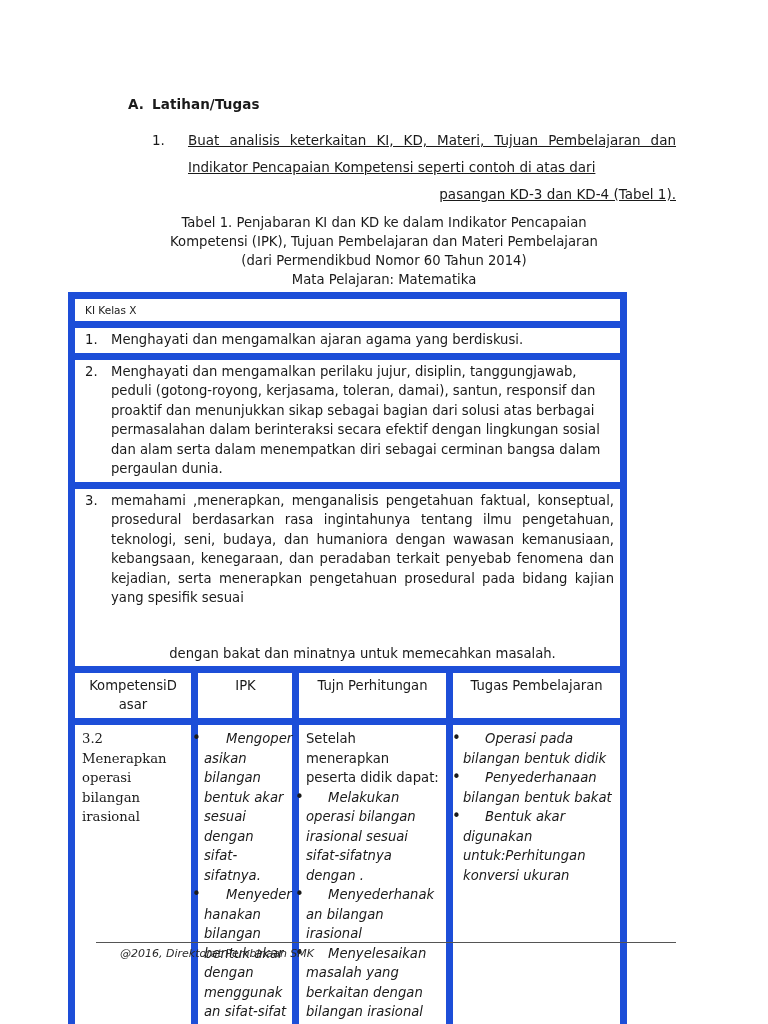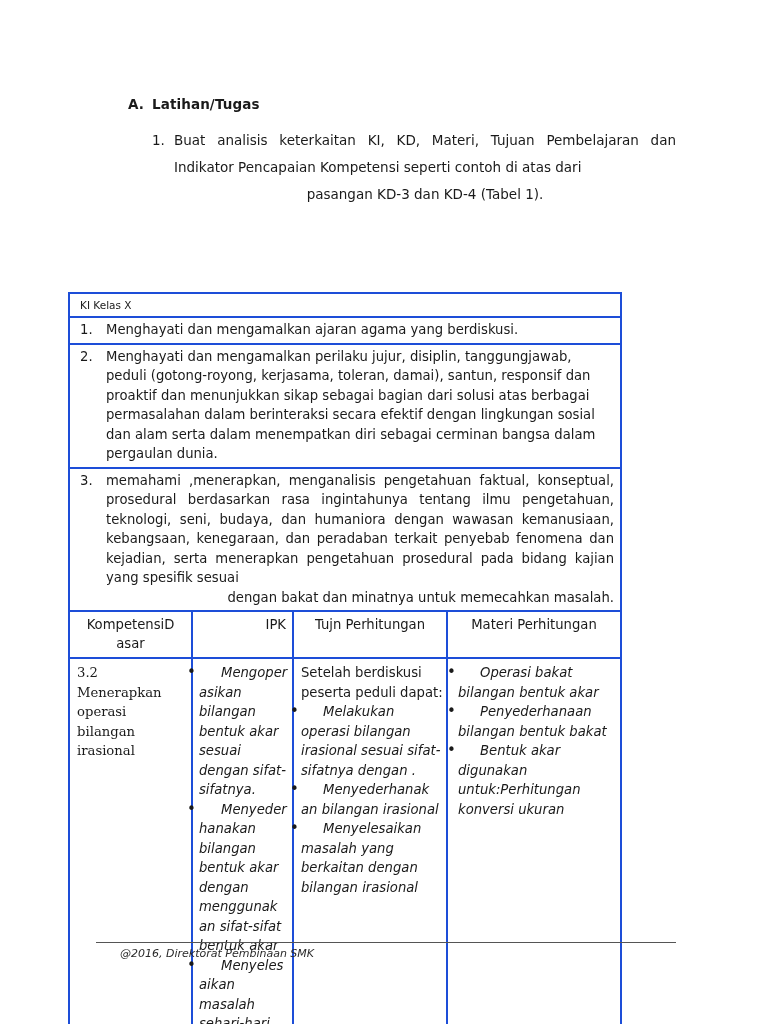--- a/index.html
+++ b/index.html
@@ -43,25 +43,26 @@
     font-size: 13.5px;
     line-height: 27px;
   }
   .task-num {
     position: absolute;
     left: 0;
     top: 0;
     width: 22px;
   }
   .task-text {
-    margin-left: 22px;
+    margin-left: 36px;
     text-align: justify;
     text-justify: inter-word;
-  }
-  .task-text > span.lastline { display: block; text-align: center; }
+    text-decoration: underline;
+  }
+  .task-text > span.lastline { display: block; text-align: right; }
 
   
   .caption {
     position: absolute;
     left: 120px;
     top: 213px;
     width: 528px;
     text-align: center;
     font-size: 13.2px;
     line-height: 19px;
@@ -79,21 +80,21 @@
   
   .tbl {
     position: absolute;
     left: 68px;
     top: 292px;
     width: 552px;
     border-collapse: collapse;
     table-layout: fixed;
   }
   .tbl td {
-    border: 2px solid #1d4ed8;
+    border: 7px solid #1d4ed8;
     vertical-align: top;
     padding: 2px 6px 3px 6px;
     font-size: 13.2px;
     line-height: 19.5px;
   }
 
   td.ki-head {
     font-size: 10.5px;
     padding: 4px 8px 4px 10px;
     line-height: 14px;
@@ -101,31 +102,31 @@
   .ki-list {
     position: relative;
     padding-left: 30px;
   }
   .ki-list .n {
     position: absolute;
     left: 4px;
     top: 0;
   }
   .ki-just { text-align: justify; text-justify: inter-word; }
-  .ki-just .lastline { display: block; text-align: right; }
+  .ki-just .lastline { display: block; text-align: center; margin-top: 36px; }
 
   
   td.colhead {
     font-size: 13.2px;
     line-height: 19px;
     padding-top: 3px;
     padding-bottom: 4px;
   }
   td.colhead.center { text-align: center; }
-  td.colhead.left { text-align: right; padding-left: 7px; }
+  td.colhead.left { text-align: center; padding-left: 7px; }
 
   
   td.body-cell { padding: 4px 5px 5px 6px; height: 340px; }
 
   td.kd-cell {
     font-family: "DejaVu Serif", serif;
     font-size: 13.2px;
     line-height: 19.5px;
     padding-left: 7px;
   }
@@ -185,20 +186,26 @@
 
   <div class="section-heading">
     <span class="sec-letter">A.</span><span>Latihan/Tugas</span>
   </div>
 
   <div class="task-block">
     <span class="task-num">1.</span>
     <div class="task-text"><span>Buat analisis keterkaitan KI, KD, Materi, Tujuan Pembelajaran dan Indikator Pencapaian Kompetensi seperti contoh di atas dari</span> <span class="lastline">pasangan KD-3 dan KD-4 (Tabel 1).</span></div>
   </div>
 
+  <div class="caption">
+    <div>Tabel 1. Penjabaran KI dan KD ke dalam Indikator Pencapaian</div>
+    <div>Kompetensi (IPK), Tujuan Pembelajaran dan Materi Pembelajaran</div>
+    <div>(dari Permendikbud Nomor 60 Tahun 2014)</div>
+  </div>
+  <div class="caption-sub">Mata Pelajaran: Matematika</div>
 
   <table class="tbl">
     <colgroup>
       <col style="width:123px">
       <col style="width:101px">
       <col style="width:154px">
       <col style="width:174px">
     </colgroup>
     <tbody>
       <tr>
@@ -231,46 +238,46 @@
             <span>memahami ,menerapkan, menganalisis pengetahuan faktual, konseptual, prosedural berdasarkan rasa ingintahunya tentang ilmu pengetahuan, teknologi, seni, budaya, dan humaniora dengan wawasan kemanusiaan, kebangsaan, kenegaraan, dan peradaban terkait penyebab fenomena dan kejadian, serta menerapkan pengetahuan prosedural pada bidang kajian yang spesifik sesuai</span>
             <span class="lastline">dengan bakat dan minatnya untuk memecahkan masalah.</span>
           </div>
         </td>
       </tr>
 
       <tr>
         <td class="colhead center">KompetensiD asar</td>
         <td class="colhead left">IPK</td>
         <td class="colhead center">Tujn Perhitungan</td>
-        <td class="colhead center">Materi Perhitungan</td>
+        <td class="colhead center">Tugas Pembelajaran</td>
       </tr>
 
       <tr>
         <td class="body-cell kd-cell">3.2 Menerapkan operasi bilangan irasional</td>
 
         <td class="body-cell ipk-cell">
           <ul class="hang">
             <li>Mengoper asikan bilangan bentuk akar sesuai dengan sifat-sifatnya.</li>
             <li>Menyeder hanakan bilangan bentuk akar dengan menggunak an sifat-sifat bentuk akar</li>
             <li>Menyeles aikan masalah sehari-hari yang</li>
           </ul>
         </td>
 
         <td class="body-cell tujuan-cell">
-          <div class="intro-line">Setelah berdiskusi peserta peduli dapat:</div>
+          <div class="intro-line">Setelah menerapkan peserta didik dapat:</div>
           <ul class="hang inner">
             <li>Melakukan operasi bilangan irasional sesuai sifat-sifatnya dengan .</li>
             <li>Menyederhanak an bilangan irasional</li>
             <li>Menyelesaikan masalah yang berkaitan dengan bilangan irasional</li>
           </ul>
         </td>
 
         <td class="body-cell materi-cell">
           <ul class="hang inner">
-            <li>Operasi bakat bilangan bentuk akar</li>
+            <li>Operasi pada bilangan bentuk didik</li>
             <li>Penyederhanaan bilangan bentuk bakat</li>
             <li>Bentuk akar digunakan untuk:Perhitungan konversi ukuran</li>
           </ul>
         </td>
       </tr>
     </tbody>
   </table>
 
   <div class="footer-rule"></div>
   <div class="footer-text">@2016, Direktorat Pembinaan SMK</div>

